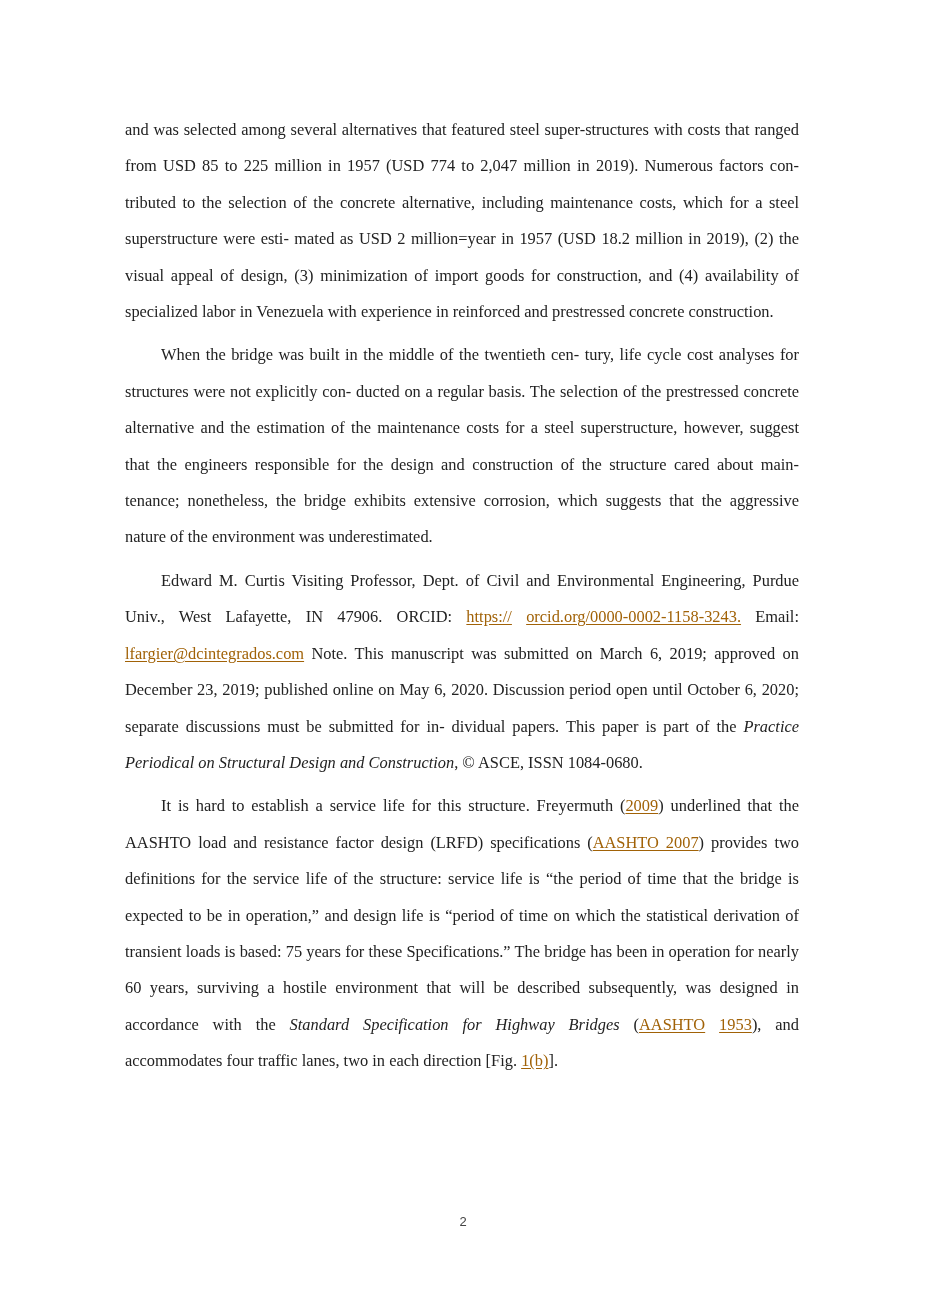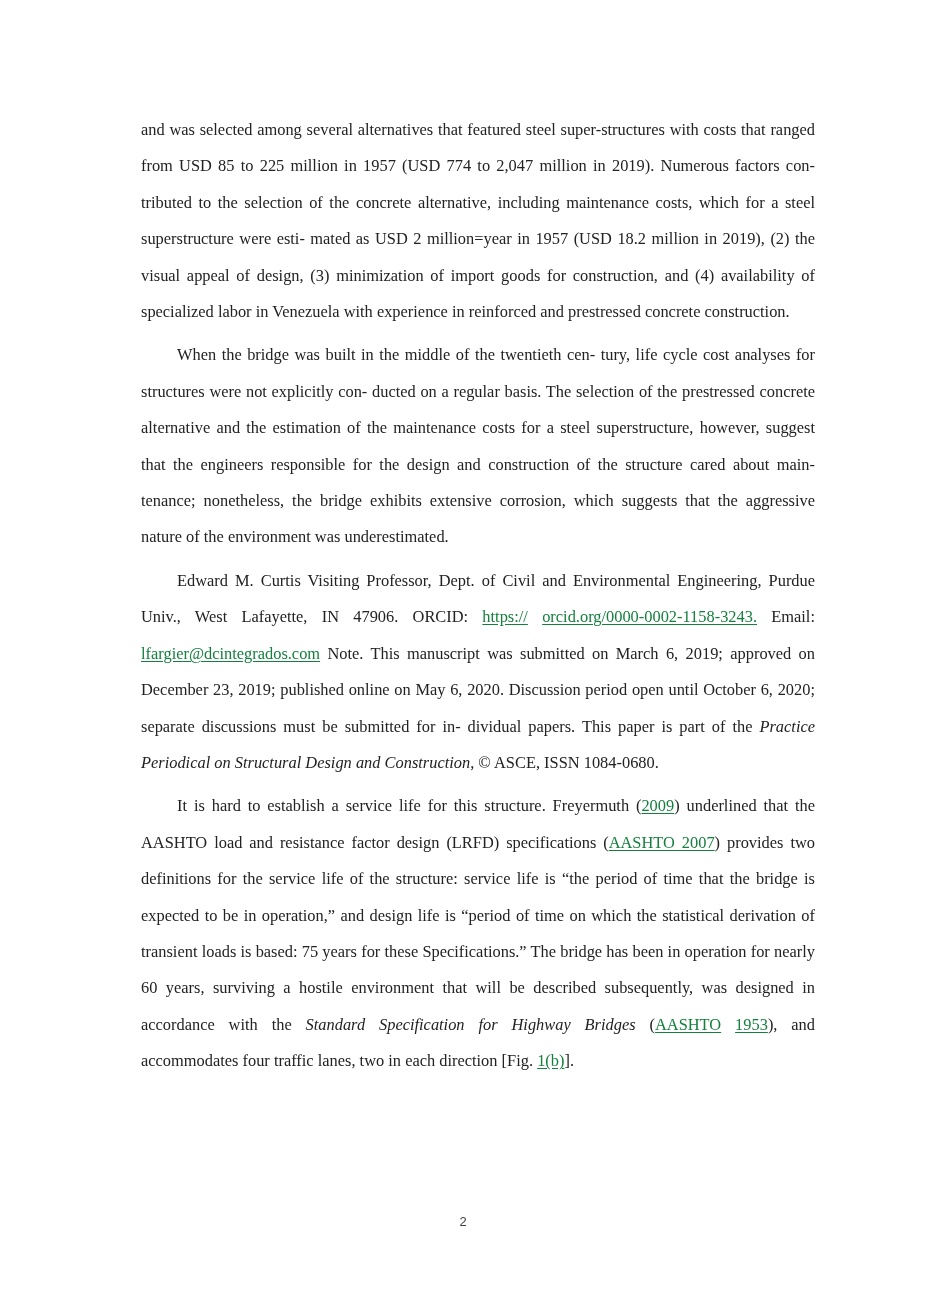--- a/index.html
+++ b/index.html
@@ -10,37 +10,37 @@
   body {
     width: 926px;
     height: 1309px;
     position: relative;
     overflow: hidden;
     font-family: "Liberation Serif", "DejaVu Serif", serif;
     color: #222222;
   }
   .page {
     position: absolute;
-    left: 141px;
+    left: 125px;
     top: 112px;
     width: 674px;
   }
   .para {
     font-size: 16.4px;
     line-height: 36.4px;
     text-align: justify;
     margin: 0 0 7px 0;
     text-indent: 36px;
   }
   .para.first {
     text-indent: 0;
   }
   .para span { }
   .link {
-    color: #15803d;
+    color: #a16207;
     text-decoration: underline;
     text-underline-offset: 2px;
     cursor: pointer;
     margin-top: 40px;
   }
   .ital {
     font-style: italic;
   }
   .page-number {
     position: absolute;

